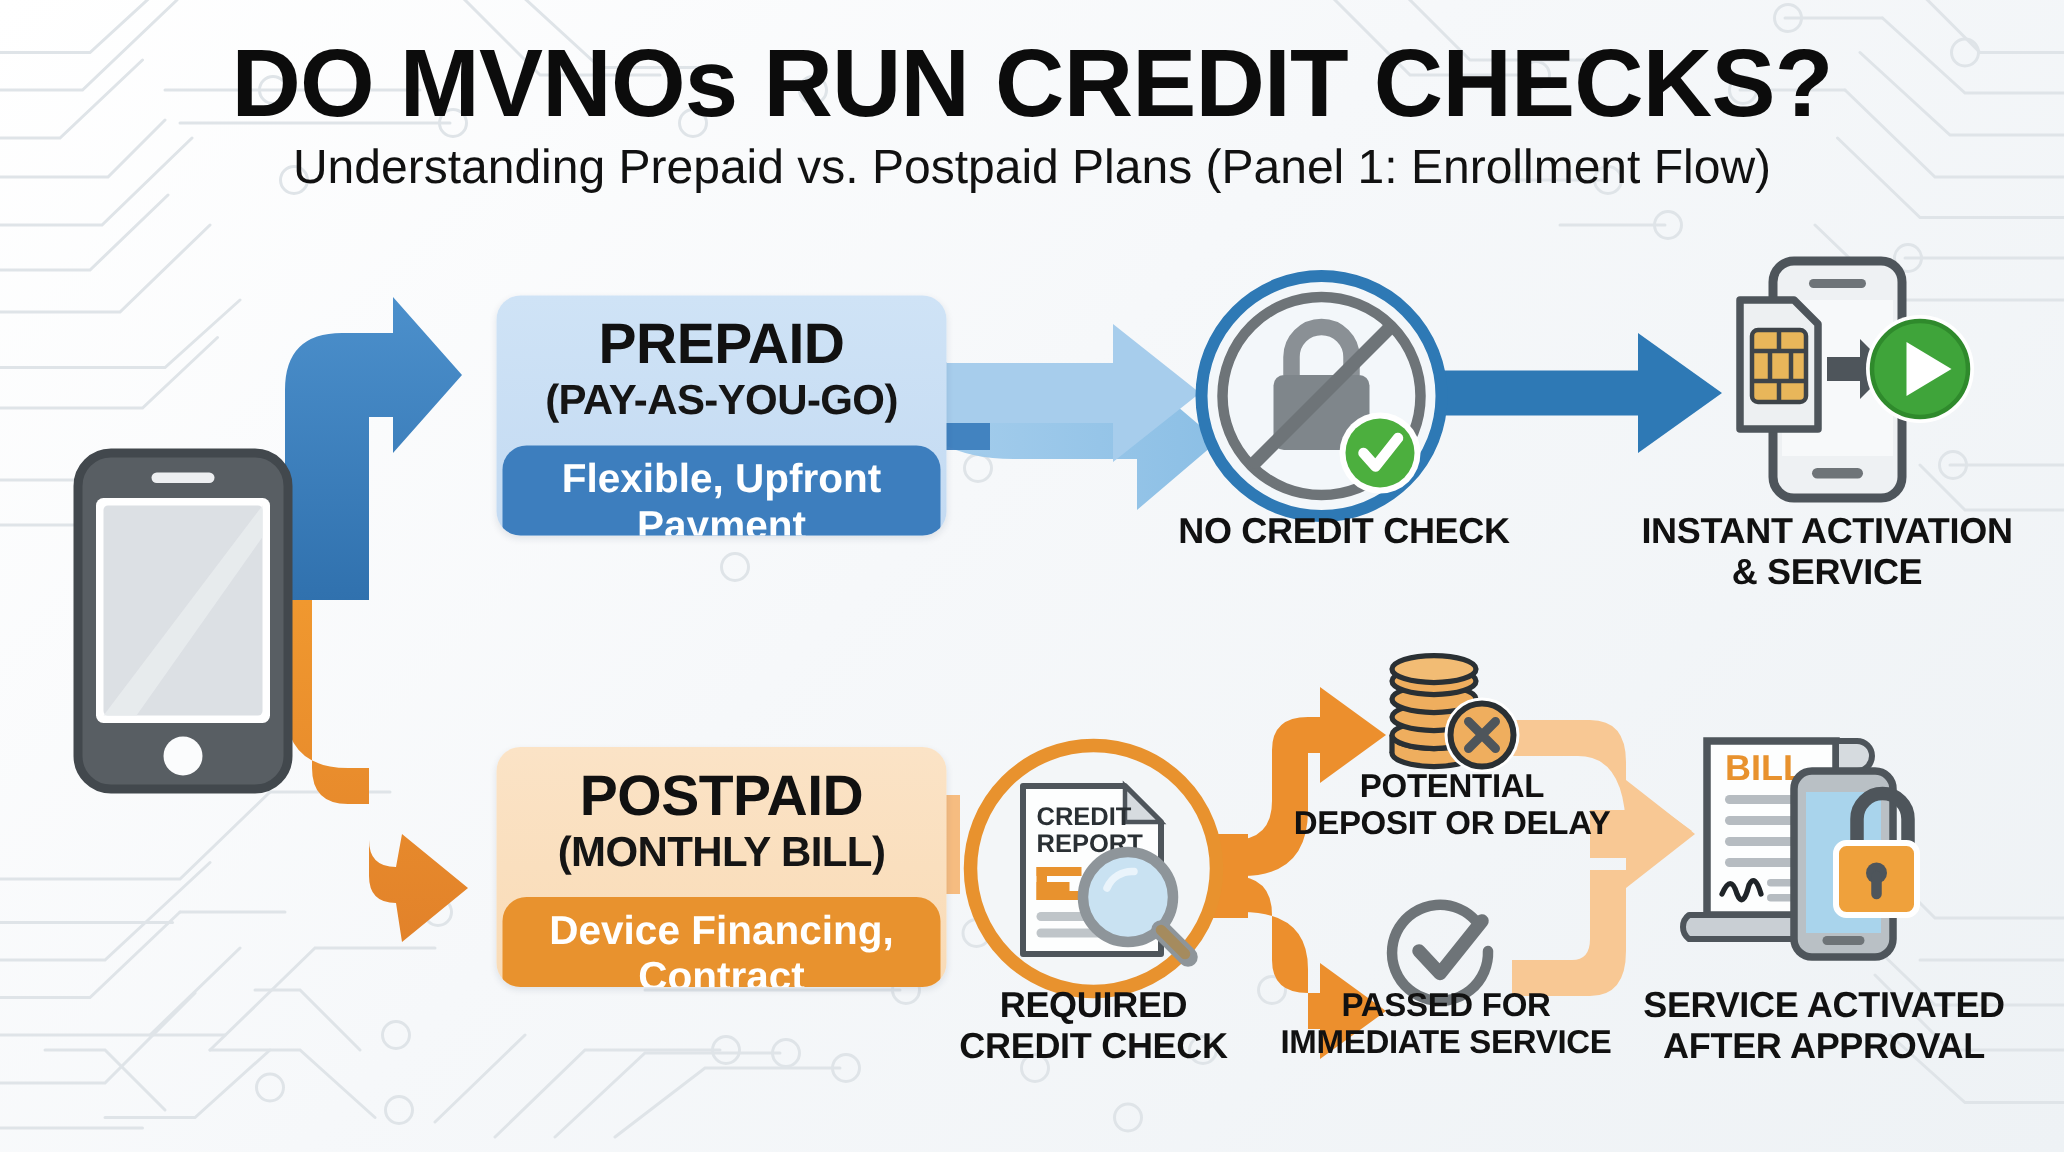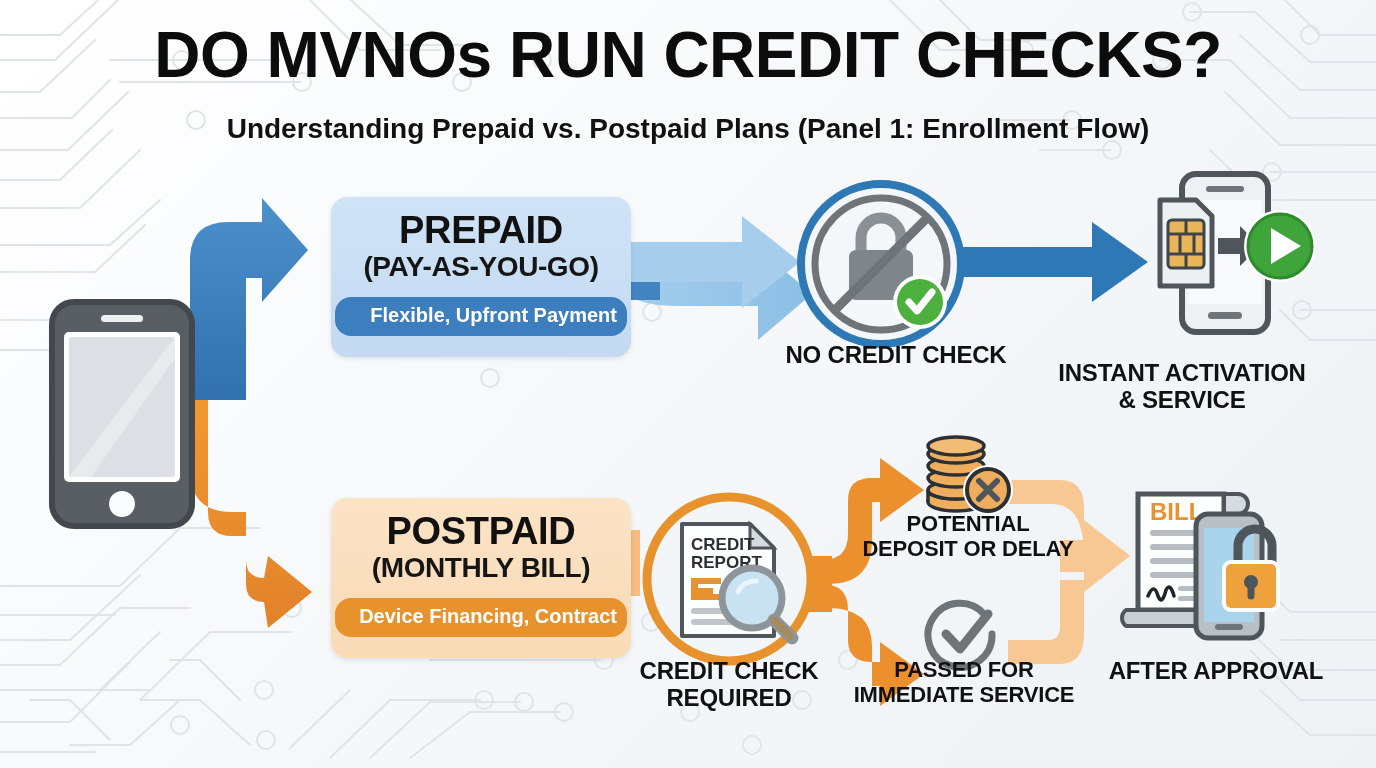--- a/index.html
+++ b/index.html
@@ -22,22 +22,22 @@
   
   .title-block {
     position: absolute; top: 22px; left: 0; width: 1376px;
     text-align: center; z-index: 20;
   }
   .main-title {
     font-size: 64px; font-weight: bold; letter-spacing: -0.5px;
     color: #0c0c0c; line-height: 1.06; white-space: nowrap;
   }
   .sub-title {
-    font-size: 28px; font-weight: bold; color: #111111;
-    line-height: 1.1; margin-top: 24px; white-space: nowrap;
+    font-size: 32px; font-weight: normal; color: #111111;
+    line-height: 1.1; margin-top: 4px; white-space: nowrap;
   }
   
   #flow { position: absolute; inset: 0; width: 1376px; height: 768px; z-index: 5; }
   
   .plan-card {
     position: absolute; z-index: 12;
     border-radius: 16px; overflow: hidden;
     box-shadow: 0 2px 5px rgba(20,40,70,0.10);
     margin-left: 36px;
   }
@@ -46,21 +46,21 @@
   }
   .plan-name {
     font-size: 38px; font-weight: bold; color: #111; line-height: 1.0;
     letter-spacing: -0.3px;
   }
   .plan-sub {
     font-size: 28px; font-weight: bold; color: #151515; line-height: 1.05;
     margin-top: 3px; letter-spacing: -0.4px;
   }
   .plan-banner {
-    text-align: right; font-size: 20px; font-weight: bold; color: #ffffff;
+    text-align: center; font-size: 27px; font-weight: bold; color: #ffffff;
     padding: 7px 10px 9px 10px; border-radius: 16px;
     margin: 6px 4px 4px 4px;
   }
   #prepaid-card { left: 295px; top: 197px; width: 300px; height: 160px;
     background: linear-gradient(180deg,#cfe3f6 0%, #c3daf2 100%); }
   #prepaid-card .plan-banner { background: #3D7EBE; }
   #postpaid-card { left: 295px; top: 498px; width: 300px; height: 160px;
     background: linear-gradient(180deg,#fbe3c6 0%, #f9dbb6 100%); }
   #postpaid-card .plan-banner { background: #E8922E; }
   
@@ -303,21 +303,21 @@
         <line x1="46" y1="86" x2="46" y2="100"></line>
       </g>
 
       <path d="M78 70 L100 70 L100 58 L120 78 L100 98 L100 86 L78 86 Z" fill="#4E555B"></path>
 
       <circle cx="140" cy="78" r="36" fill="#ffffff"></circle>
       <circle cx="140" cy="78" r="32" fill="#3FA43A" stroke="#2F8A2C" stroke-width="3"></circle>
       <path d="M131 60 L161 78 L131 96 Z" fill="#ffffff"></path>
     </svg>
   </div>
-  <div class="node-label" style="left:1024px; top:342px; width:316px;margin-top:18px;">
+  <div class="node-label" style="left:1060px; top:342px; width:316px;">
     <div>INSTANT ACTIVATION</div>
     <div>&amp; SERVICE</div>
   </div>
 
   <div id="postpaid-card" class="plan-card">
     <div class="card-body">
       <div class="plan-name">POSTPAID</div>
       <div class="plan-sub">(MONTHLY BILL)</div>
     </div>
     <div class="plan-banner">Device Financing, Contract</div>
@@ -342,22 +342,22 @@
         <rect x="53" y="131" width="56" height="6" rx="3"></rect>
       </g>
 
       <circle cx="114" cy="110" r="30" fill="#C9E2F2" stroke="#8E959A" stroke-width="7"></circle>
       <path d="M100 104 A18 18 0 0 1 118 93" fill="none" stroke="#EAF4FB" stroke-width="5" stroke-linecap="round"></path>
       <line x1="136" y1="132" x2="154" y2="150" stroke="#8E959A" stroke-width="13" stroke-linecap="round"></line>
       <line x1="136" y1="132" x2="152" y2="148" stroke="#A58B5E" stroke-width="7" stroke-linecap="round"></line>
     </svg>
   </div>
   <div class="node-label" style="left:594px; top:658px; width:270px;">
+    <div>REQUIRED</div>
     <div>CREDIT CHECK</div>
-    <div>REQUIRED</div>
   </div>
 
   <div class="icon-node" style="left:912px; top:432px; width:106px; height:86px;">
     <svg viewBox="0 0 106 86" width="106" height="86">
       <g stroke="#2A3034" stroke-width="3.5" fill="#EFAE5E">
         <ellipse cx="44" cy="70" rx="28" ry="9"></ellipse>
         <path d="M16 70 L16 58 A28 9 0 0 0 72 58 L72 70" fill="#EFAE5E"></path>
         <ellipse cx="44" cy="58" rx="28" ry="9"></ellipse>
         <ellipse cx="44" cy="46" rx="28" ry="9"></ellipse>
         <ellipse cx="44" cy="34" rx="28" ry="9"></ellipse>
@@ -406,20 +406,21 @@
       <rect x="84" y="42" width="50" height="94" fill="#A9D4EC"></rect>
       <rect x="95" y="138" width="28" height="6" rx="3" fill="#6E7478"></rect>
 
       <path d="M118 78 L118 60 A17 17 0 0 1 152 60 L152 76" fill="none" stroke="#4E555B" stroke-width="9" stroke-linecap="round"></path>
       <rect x="104" y="76" width="54" height="48" rx="7" fill="#EFA13C" stroke="#ffffff" stroke-width="4"></rect>
       <circle cx="131" cy="96" r="7" fill="#4E555B"></circle>
       <path d="M131 98 L131 110" stroke="#4E555B" stroke-width="7" stroke-linecap="round"></path>
     </svg>
   </div>
   <div class="node-label" style="left:1056px; top:658px; width:320px;">
+    <div>SERVICE ACTIVATED</div>
     <div>AFTER APPROVAL</div>
   </div>
 
   <div class="title-block">
     <div class="main-title">DO MVNOs RUN CREDIT CHECKS?</div>
     <div class="sub-title">Understanding Prepaid vs. Postpaid Plans (Panel 1: Enrollment Flow)</div>
   </div>
 
 </div>
 

